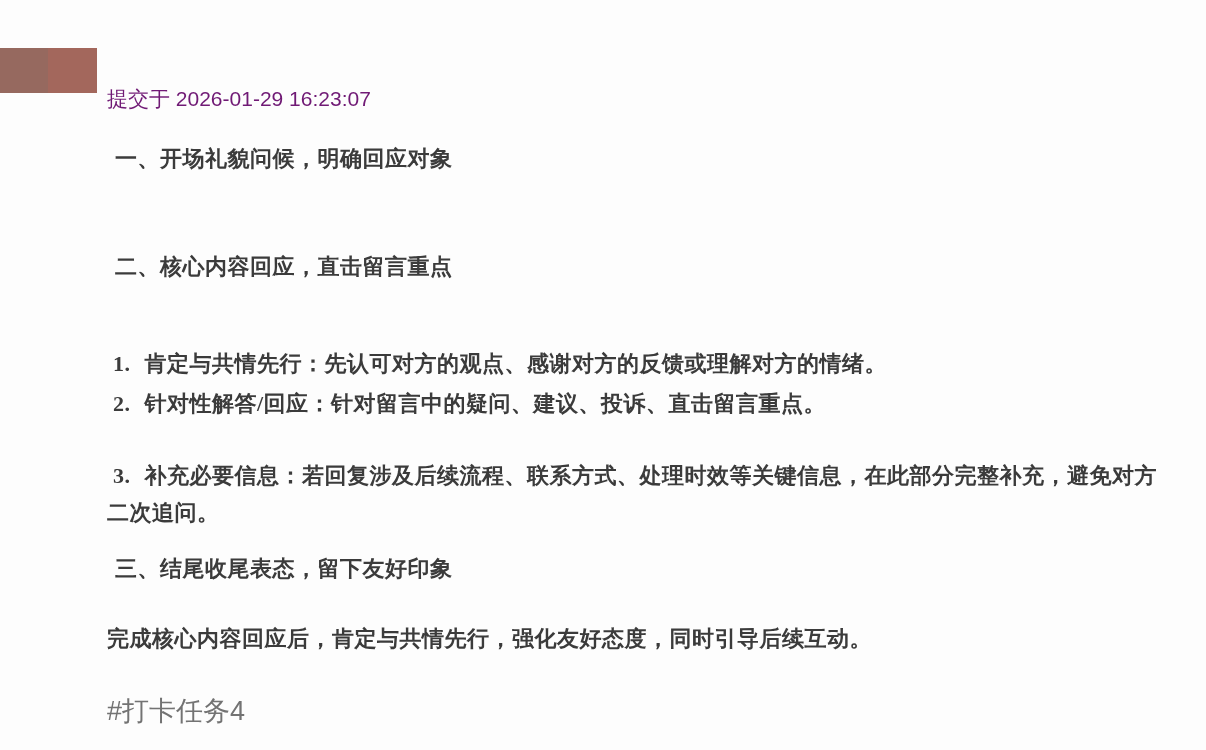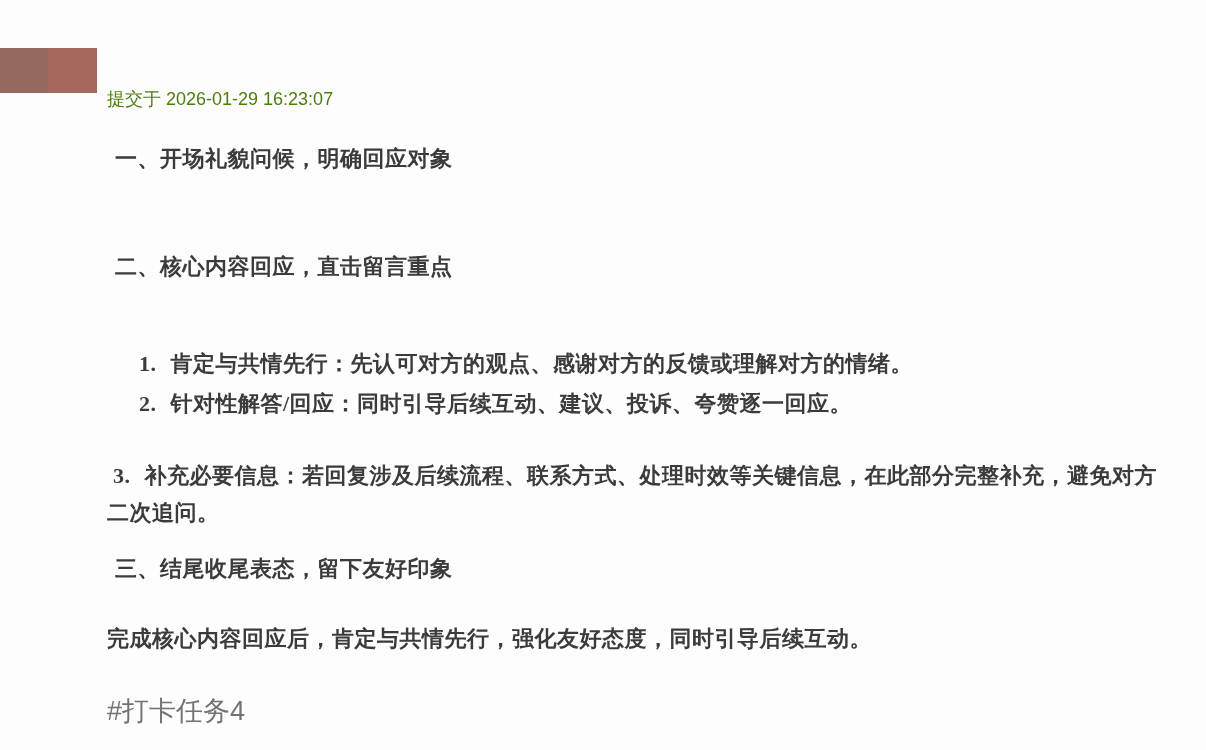--- a/index.html
+++ b/index.html
@@ -26,39 +26,39 @@
   }
   .swatch-half { height: 100%; }
   .swatch-half.left  { width: 48px; background: #96695f; }
   .swatch-half.right { width: 49px; background: #a3675c; }
 
   
   .timestamp {
     left: 107px;
     top: 87px;
     font-family: "Liberation Sans", "DejaVu Sans", sans-serif;
-    font-size: 18px;
+    font-size: 21px;
     line-height: 24px;
-    color: #4d7c0f;
+    color: #701a75;
   }
 
   
   .bodytext {
     font-size: 22px;
     line-height: 26px;
     color: #3b3b3b;
     letter-spacing: 0.5px;
     white-space: nowrap;
     font-weight: bold;
   }
 
   .heading1 { left: 115px; top: 146px; }
   .heading2 { left: 115px; top: 254px; }
 
-  .list-item { left: 107px; margin-left: 26px; }
+  .list-item { left: 107px; }
   .list-item-1 { top: 351px; }
   .list-item-2 { top: 391px; }
   .list-num {
     display: inline-block;
     margin-left: 6px;
     margin-right: 14px;
   }
 
   .list-item-3 {
     left: 107px;
@@ -98,21 +98,21 @@
 
 <div class="abs bodytext heading1">一、开场礼貌问候，明确回应对象</div>
 
 <div class="abs bodytext heading2">二、核心内容回应，直击留言重点</div>
 
 <div class="abs bodytext list-item list-item-1">
   <span class="list-num">1.</span><span>肯定与共情先行：先认可对方的观点、感谢对方的反馈或理解对方的情绪。</span>
 </div>
 
 <div class="abs bodytext list-item list-item-2">
-  <span class="list-num">2.</span><span>针对性解答/回应：同时引导后续互动、建议、投诉、夸赞逐一回应。</span>
+  <span class="list-num">2.</span><span>针对性解答/回应：针对留言中的疑问、建议、投诉、直击留言重点。</span>
 </div>
 
 <div class="abs bodytext list-item-3">
   <span class="list-num">3.</span><span>补充必要信息：若回复涉及后续流程、联系方式、处理时效等关键信息，在此部分完整补充，避免对方二次追问。</span>
 </div>
 
 <div class="abs bodytext heading3">三、结尾收尾表态，留下友好印象</div>
 
 <div class="abs bodytext closing">完成核心内容回应后，肯定与共情先行，强化友好态度，同时引导后续互动。</div>
 

